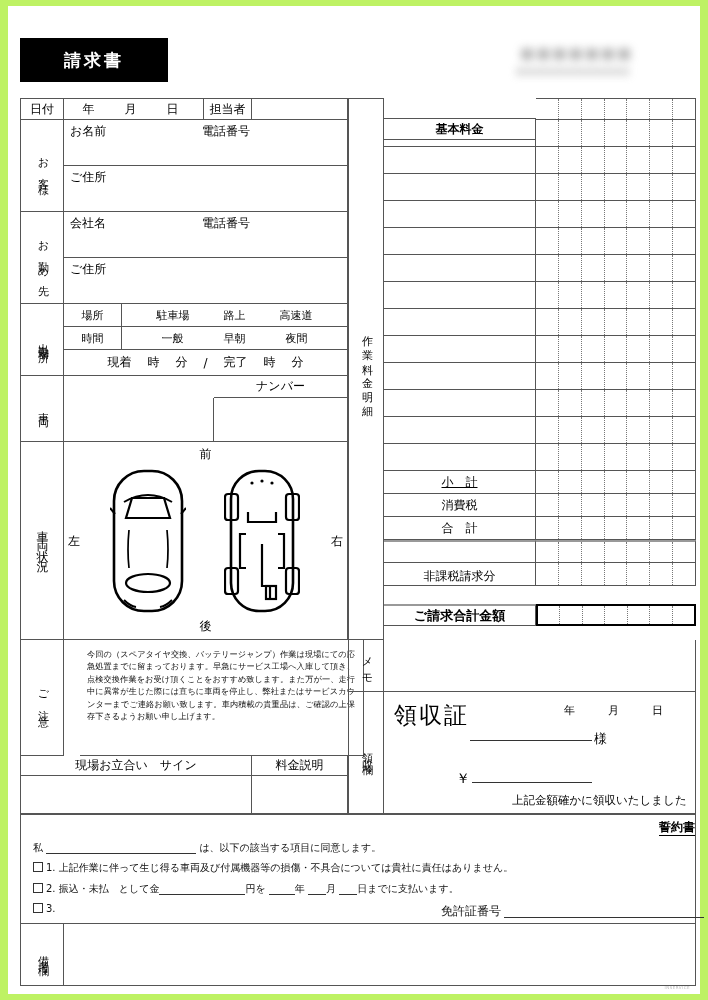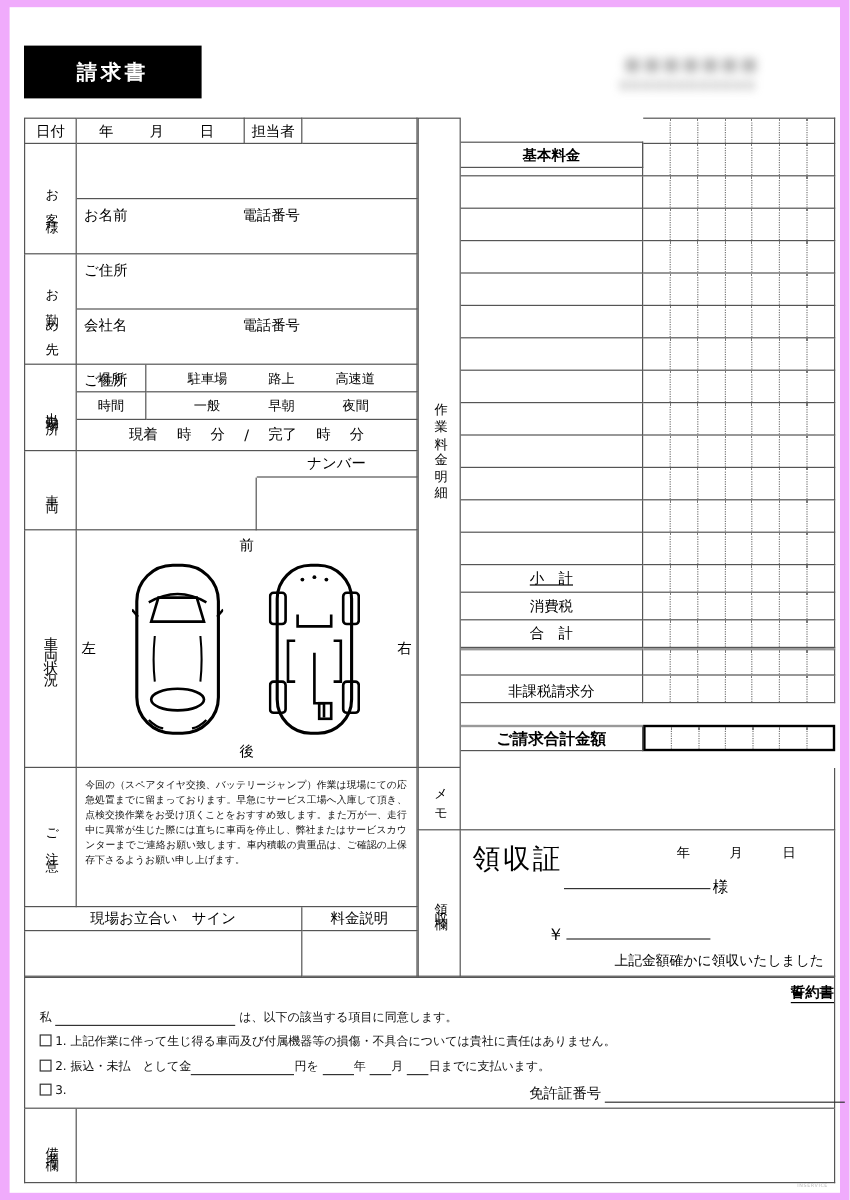--- a/index.html
+++ b/index.html
@@ -3,21 +3,21 @@
 <meta charset="utf-8">
 <style>
   html, body {
     margin: 0; padding: 0;
     background: #f0f0f0;
     font-family: "DejaVu Sans", "Liberation Sans", sans-serif;
   }
   #page {
     position: relative;
     width: 708px; height: 1000px;
-    background: #f0abfc;
+    background: #bef264;
     overflow: hidden;
   }
   #sheet {
     position: absolute;
     left: 8px; top: 6px;
     width: 692px; height: 988px;
     background: #ffffff;
     box-sizing: border-box;
   }
 
@@ -52,21 +52,21 @@
   .bx { position: absolute; box-sizing: border-box; }
 
   .bl { border-left: 1px solid #555; }
   .br { border-right: 1px solid #555; }
   .bt { border-top: 1px solid #555; }
   .bb { border-bottom: 1px solid #555; }
   .all { border: 1px solid #555; }
   .heavy { border-width: 2px !important; border-color:#000 !important; }
 
   .ctr { display:flex; align-items:center; justify-content:center; }
-  .lft { display:flex; align-items:center; justify-content:flex-start;margin-top:48px; }
+  .lft { display:flex; align-items:center; justify-content:flex-start; }
 
   .vtxt {
     writing-mode: vertical-rl;
     text-orientation: upright;
     letter-spacing: 6px;
     font-size: 11px;
   }
   .vtxt-lg {
     writing-mode: vertical-rl;
     text-orientation: upright;
@@ -284,21 +284,21 @@
         <rect x="42" y="118" width="10" height="13" fill="none" stroke="#000" stroke-width="2.2"></rect>
       </svg>
     </div>
   </div>
 
   <div class="bx bl br bb" style="left:12px; top:634px; width:44px; height:116px;">
     <div class="ctr" style="width:100%;height:100%;">
       <span class="vtxt">ご注意</span>
     </div>
   </div>
-  <div class="bx br bb" style="left:56px; top:634px; width:284px; height:116px;">
+  <div class="bx br bb" style="left:72px; top:634px; width:284px; height:116px;">
     <div class="caution-p" style="left:7px; top:8px; width:268px;">今回の（スペアタイヤ交換、バッテリージャンプ）作業は現場にての応急処置までに留まっております。早急にサービス工場へ入庫して頂き、点検交換作業をお受け頂くことをおすすめ致します。また万が一、走行中に異常が生じた際には直ちに車両を停止し、弊社またはサービスカウンターまでご連絡お願い致します。車内積載の貴重品は、ご確認の上保存下さるようお願い申し上げます。</div>
   </div>
 
   <div class="bx bl br bb" style="left:12px; top:750px; width:232px; height:20px;">
     <div class="ctr f12" style="width:100%;height:100%;">現場お立合い　サイン</div>
   </div>
   <div class="bx br bb" style="left:244px; top:750px; width:96px; height:20px;">
     <div class="ctr f12" style="width:100%;height:100%;">料金説明</div>
   </div>
   <div class="bx bl br bb" style="left:12px; top:770px; width:232px; height:38px;"></div>

